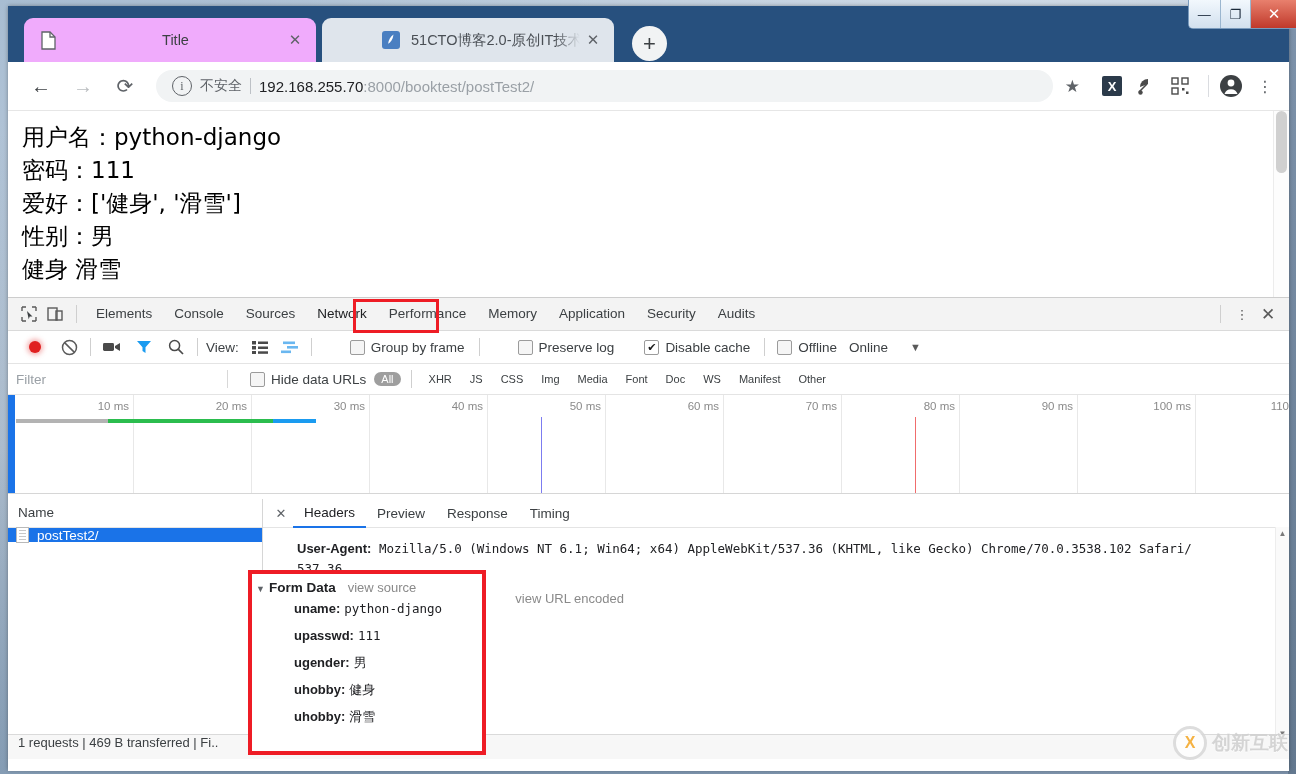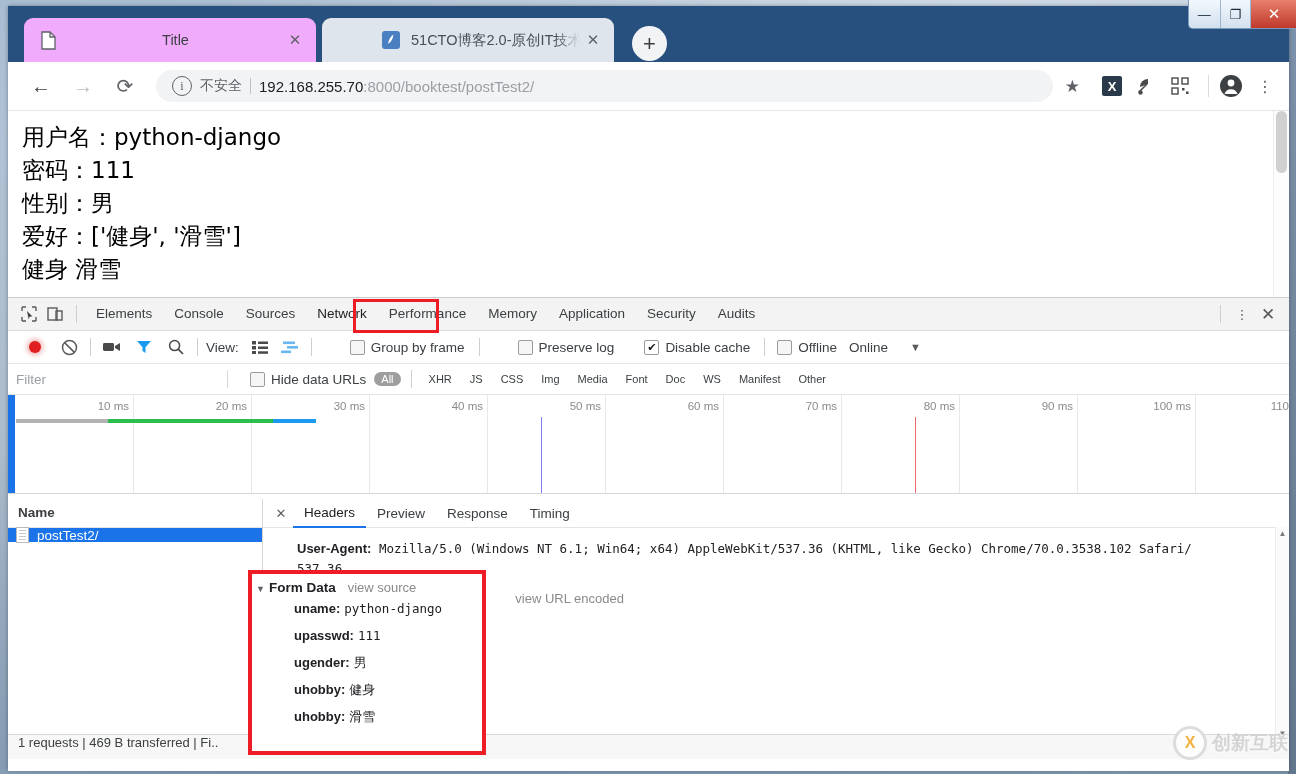--- a/index.html
+++ b/index.html
@@ -259,21 +259,20 @@
     display:flex; border-bottom:1px solid #d6d6d6;
   }
   #req-list {
     width:254px; flex:0 0 auto; border-right:1px solid #d6d6d6;
     background:#fff; position:relative;
   }
   #req-list-header {
     height:28px; line-height:28px; padding-left:10px;
     font-size:13.5px; color:#3c4043;
     border-bottom:1px solid #e4e4e4;
-    font-weight:bold;
   }
   .req-row {
     height:14px; display:flex; align-items:center;
     font-size:13.5px; padding-left:8px;
   }
   .req-row.selected { background:#1a73e8; color:#fff; }
   .req-doc-icon {
     width:11px; height:14px; background:#fff; border:1px solid #b9b9b9;
     margin-right:8px; flex:0 0 auto; position:relative;
   }
@@ -479,22 +478,22 @@
       </svg>
     </div>
 
     <div class="toolbar-icon" style="margin-right:10px">⋮</div>
   </div>
 
   <div id="page-viewport">
     <div id="page-content">
       <div>用户名：python-django</div>
       <div>密码：111</div>
+      <div>爱好：['健身', '滑雪']</div>
       <div>性别：男</div>
-      <div>爱好：['健身', '滑雪']</div>
       <div>健身 滑雪</div>
     </div>
     <div id="page-scrollbar">
       <div id="page-scrollbar-thumb"></div>
     </div>
   </div>
 
   <div id="devtools">
 
     <div id="dt-tabbar">

